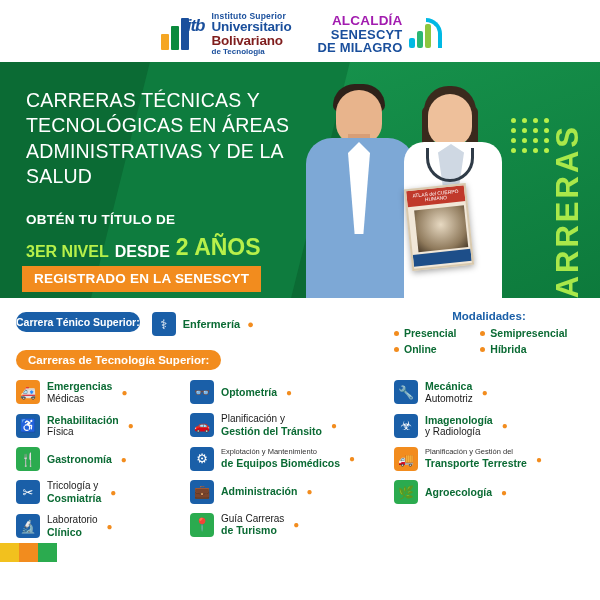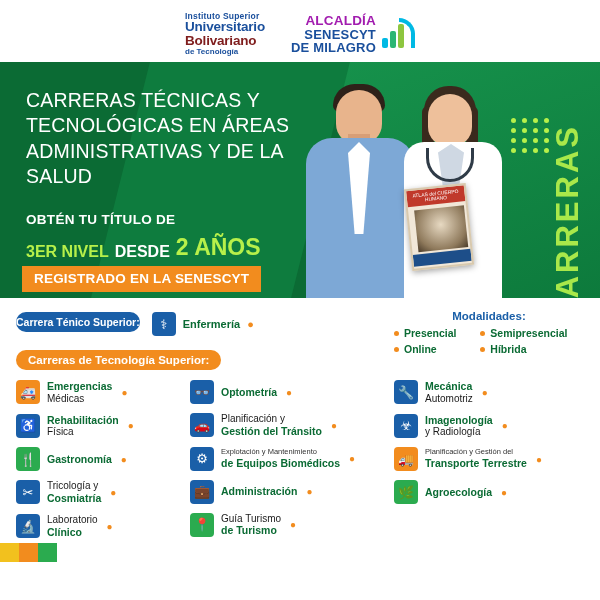--- a/index.html
+++ b/index.html
@@ -193,20 +193,26 @@
   .cb2 { background: #f28c1e; }
   .cb3 { background: #2bab4f; }
 </style>
 </head>
 <body>
 
 <div class="poster">
 
   <div class="header">
     <div class="itb-logo">
+      <div class="itb-mark">
+        <span class="bar b1"></span>
+          <span class="bar b2"></span>
+          <span class="bar b3"></span>
+        <span class="itbtxt">itb</span>
+      </div>
       <div class="itb-text">
         <div class="l1">Instituto Superior</div>
         <div class="l2">Universitario</div>
         <div class="l3">Bolivariano</div>
         <div class="l4">de Tecnología</div>
       </div>
     </div>
     <div class="alc-logo">
       <div class="alc-text">
         <div class="a1">ALCALDÍA</div>
@@ -358,21 +364,21 @@
           <span class="txt"><span class="small">Explotación y Mantenimiento</span><b>de Equipos Biomédicos</b></span>
           <span class="dotend">●</span>
         </div>
         <div class="item">
           <span class="icon-sq blue">💼</span>
           <span class="txt"><b>Administración</b></span>
           <span class="dotend">●</span>
         </div>
         <div class="item">
           <span class="icon-sq green">📍</span>
-          <span class="txt"><span>Guía Turismo</span><br><b>de Turismo</b></span>
+          <span class="txt"><span>Guía Carreras</span><br><b>de Turismo</b></span>
           <span class="dotend">●</span>
         </div>
       </div>
 
       <div class="col c3">
         <div class="item">
           <span class="icon-sq blue">🔧</span>
           <span class="txt"><b>Mecánica</b><br><span>Automotriz</span></span>
           <span class="dotend">●</span>
         </div>

